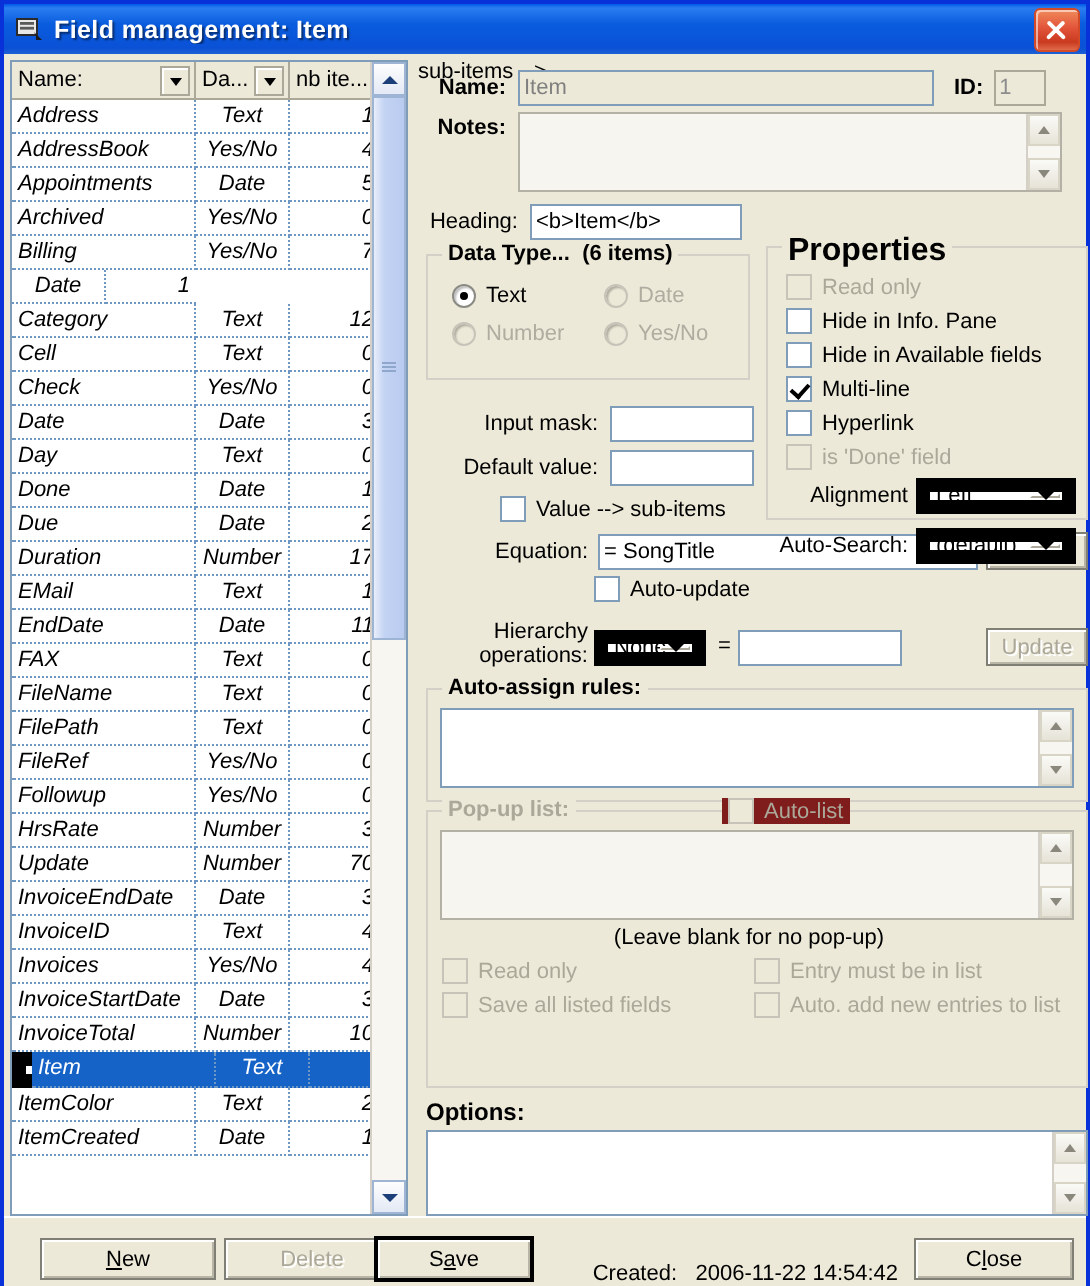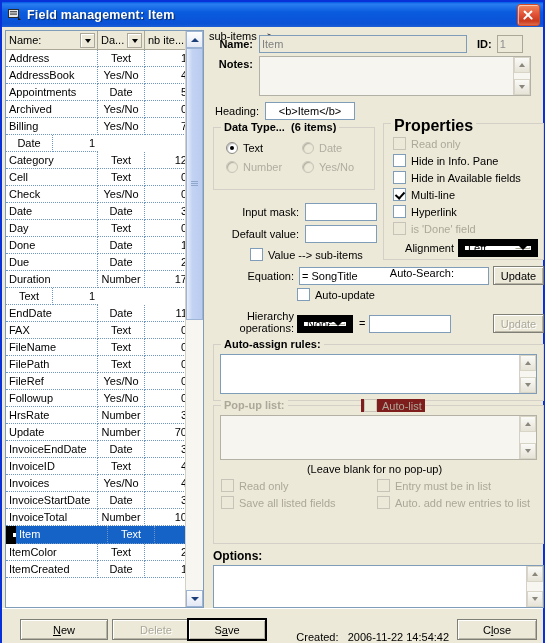--- a/index.html
+++ b/index.html
@@ -88,21 +88,21 @@
     position:absolute;right:2px;top:2px;width:13px;height:13px;
     border:1px solid #aca899;background:#ece9d8;
     box-shadow:inset 1px 1px 0 #fff;
     display:flex;align-items:center;justify-content:center;
   }
   .gh .drop i{
     display:block;width:0;height:0;border-left:3px solid transparent;
     border-right:3px solid transparent;border-top:4px solid #000;
   }
   .rows{flex:1 1 auto;overflow:hidden;background:#fff;}
-  .row{display:flex;height:17px;font-size:11px;line-height:17px;}
+  .row{display:flex;height:17px;font-size:11px;line-height:17px;font-style:italic;}
   .row.sel .cell{background:#1563c7;color:#fff;}
   .cell{
     box-sizing:border-box;
     border-right:1px dotted #6f97c4;
     border-bottom:1px dotted #6f97c4;
     padding:0 3px;overflow:hidden;white-space:nowrap;
     color:#000;
   }
   .cell.c1{width:92px;flex:0 0 92px;text-align:left;}
   .cell.c2{width:47px;flex:0 0 47px;text-align:center;}
@@ -351,20 +351,21 @@
                 <div class="cell c1">Due</div>
                 <div class="cell c2">Date</div>
                 <div class="cell c3">2</div>
               </div>
               <div class="row">
                 <div class="cell c1">Duration</div>
                 <div class="cell c2">Number</div>
                 <div class="cell c3">17</div>
               </div>
               <div class="row">
+                <div class="cell c1">EMail</div>
                 <div class="cell c2">Text</div>
                 <div class="cell c3">1</div>
               </div>
               <div class="row">
                 <div class="cell c1">EndDate</div>
                 <div class="cell c2">Date</div>
                 <div class="cell c3">11</div>
               </div>
               <div class="row">
                 <div class="cell c1">FAX</div>
@@ -483,21 +484,21 @@
             </div>
           <div class="b down">
               <i></i>
             </div>
         </div>
         <span style="display:block;padding:2px;"></span>
       </div>
 
       
       <span class="lbl" style="position:absolute;left:0;top:75px;width:50px;text-align:right;">Heading:</span>
-      <span class="inp" style="position:absolute;left:56px;top:72px;width:90px;text-align:center;">&lt;b&gt;Item&lt;/b&gt;</span>
+      <span class="inp" style="position:absolute;left:56px;top:72px;width:106px;">&lt;b&gt;Item&lt;/b&gt;</span>
 
       
       <div class="grp" style="left:4px;top:97px;width:162px;height:63px;">
         <span class="cap">
           <span>Data Type...</span>&nbsp;&nbsp;<span>(6 items)</span>
         </span>
         <div class="rd" style="position:absolute;left:12px;top:14px;">
           <span class="rb on"></span>
           <span>Text</span>
         </div>
@@ -654,20 +655,26 @@
         <span>is 'Done' field</span>
       </div>
       <span class="lbl" style="position:absolute;left:182px;top:212px;width:63px;text-align:right;">Alignment</span>
       <div class="sel" style="position:absolute;left:249px;top:209px;width:80px;">
         <span>Left</span>
         <span class="ar">
             <i></i>
           </span>
       </div>
       <span class="lbl" style="position:absolute;left:176px;top:237px;width:69px;text-align:right;">Auto-Search:</span>
+      <div class="sel" style="position:absolute;left:249px;top:234px;width:80px;">
+        <span>(default)</span>
+        <span class="ar">
+            <i></i>
+          </span>
+      </div>
 
     </div>
   </div>
 
   <div class="footer">
     <div class="btn" style="position:absolute;left:18px;top:10px;width:88px;height:21px;">
       <span><u>N</u><span></span>ew</span>
     </div>
     <div class="btn dis" style="position:absolute;left:110px;top:10px;width:88px;height:21px;">
       <span>Delete</span>

